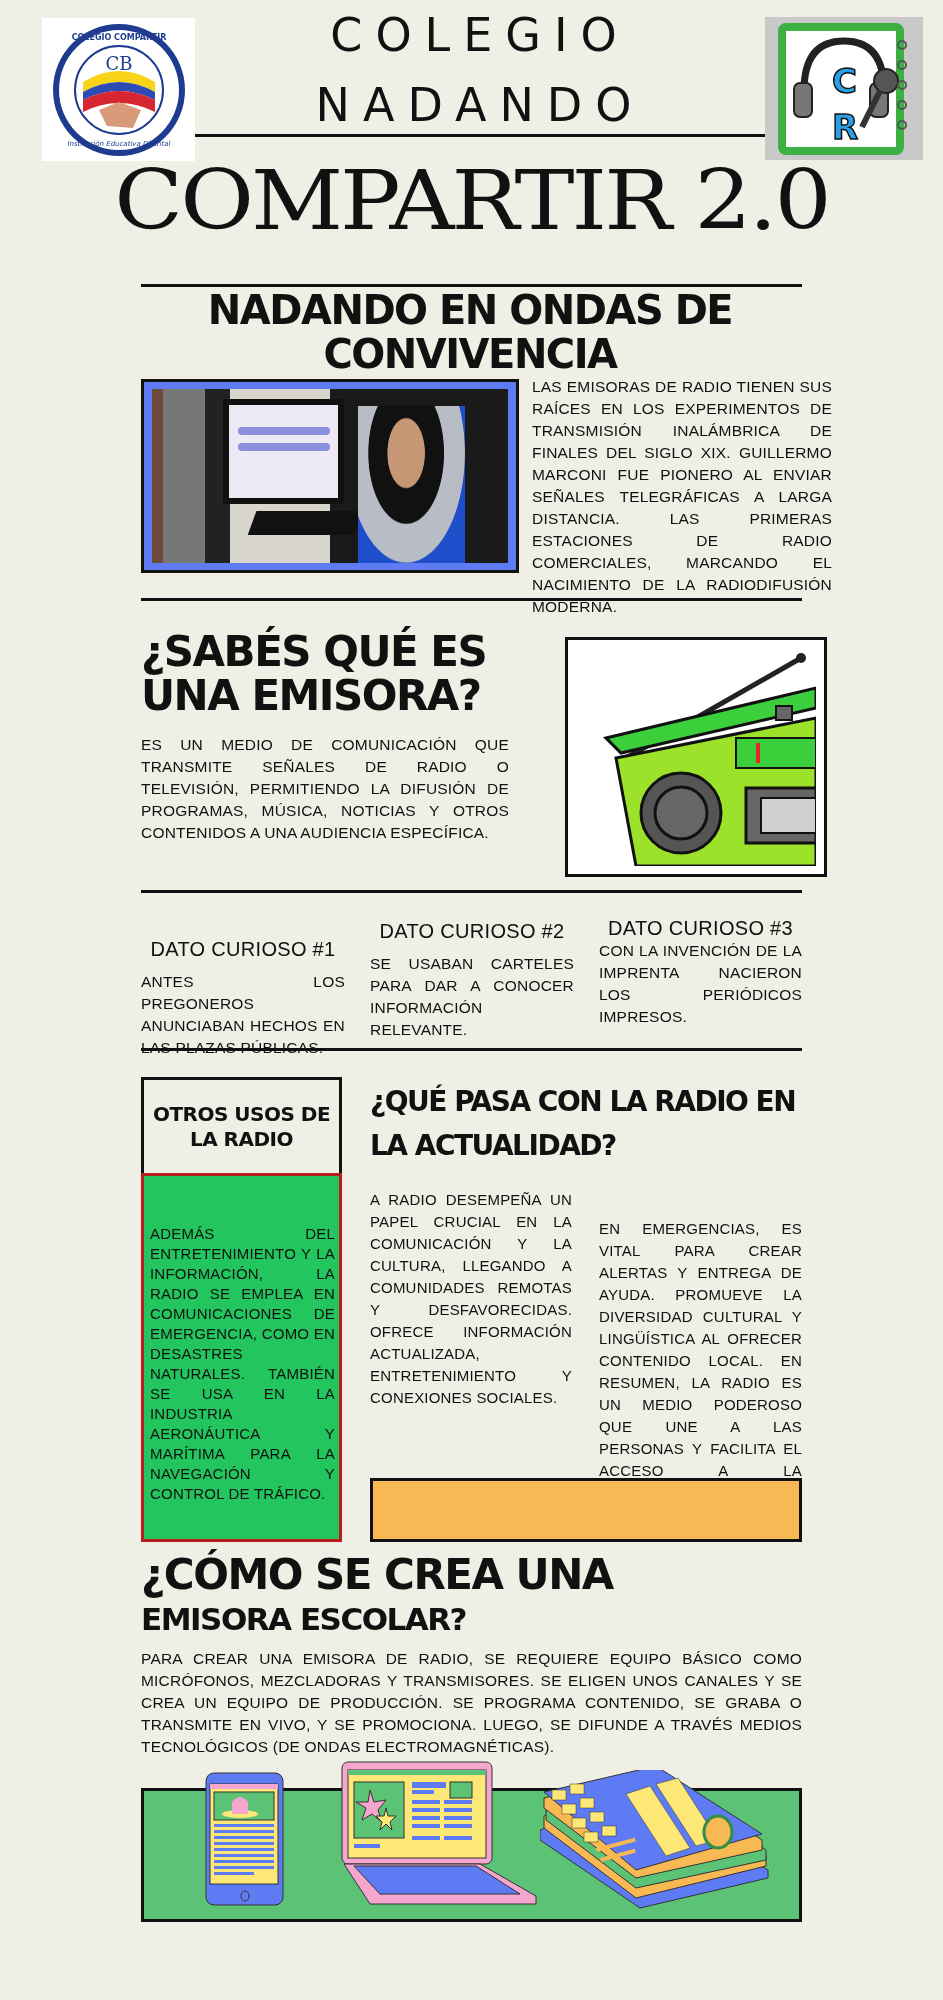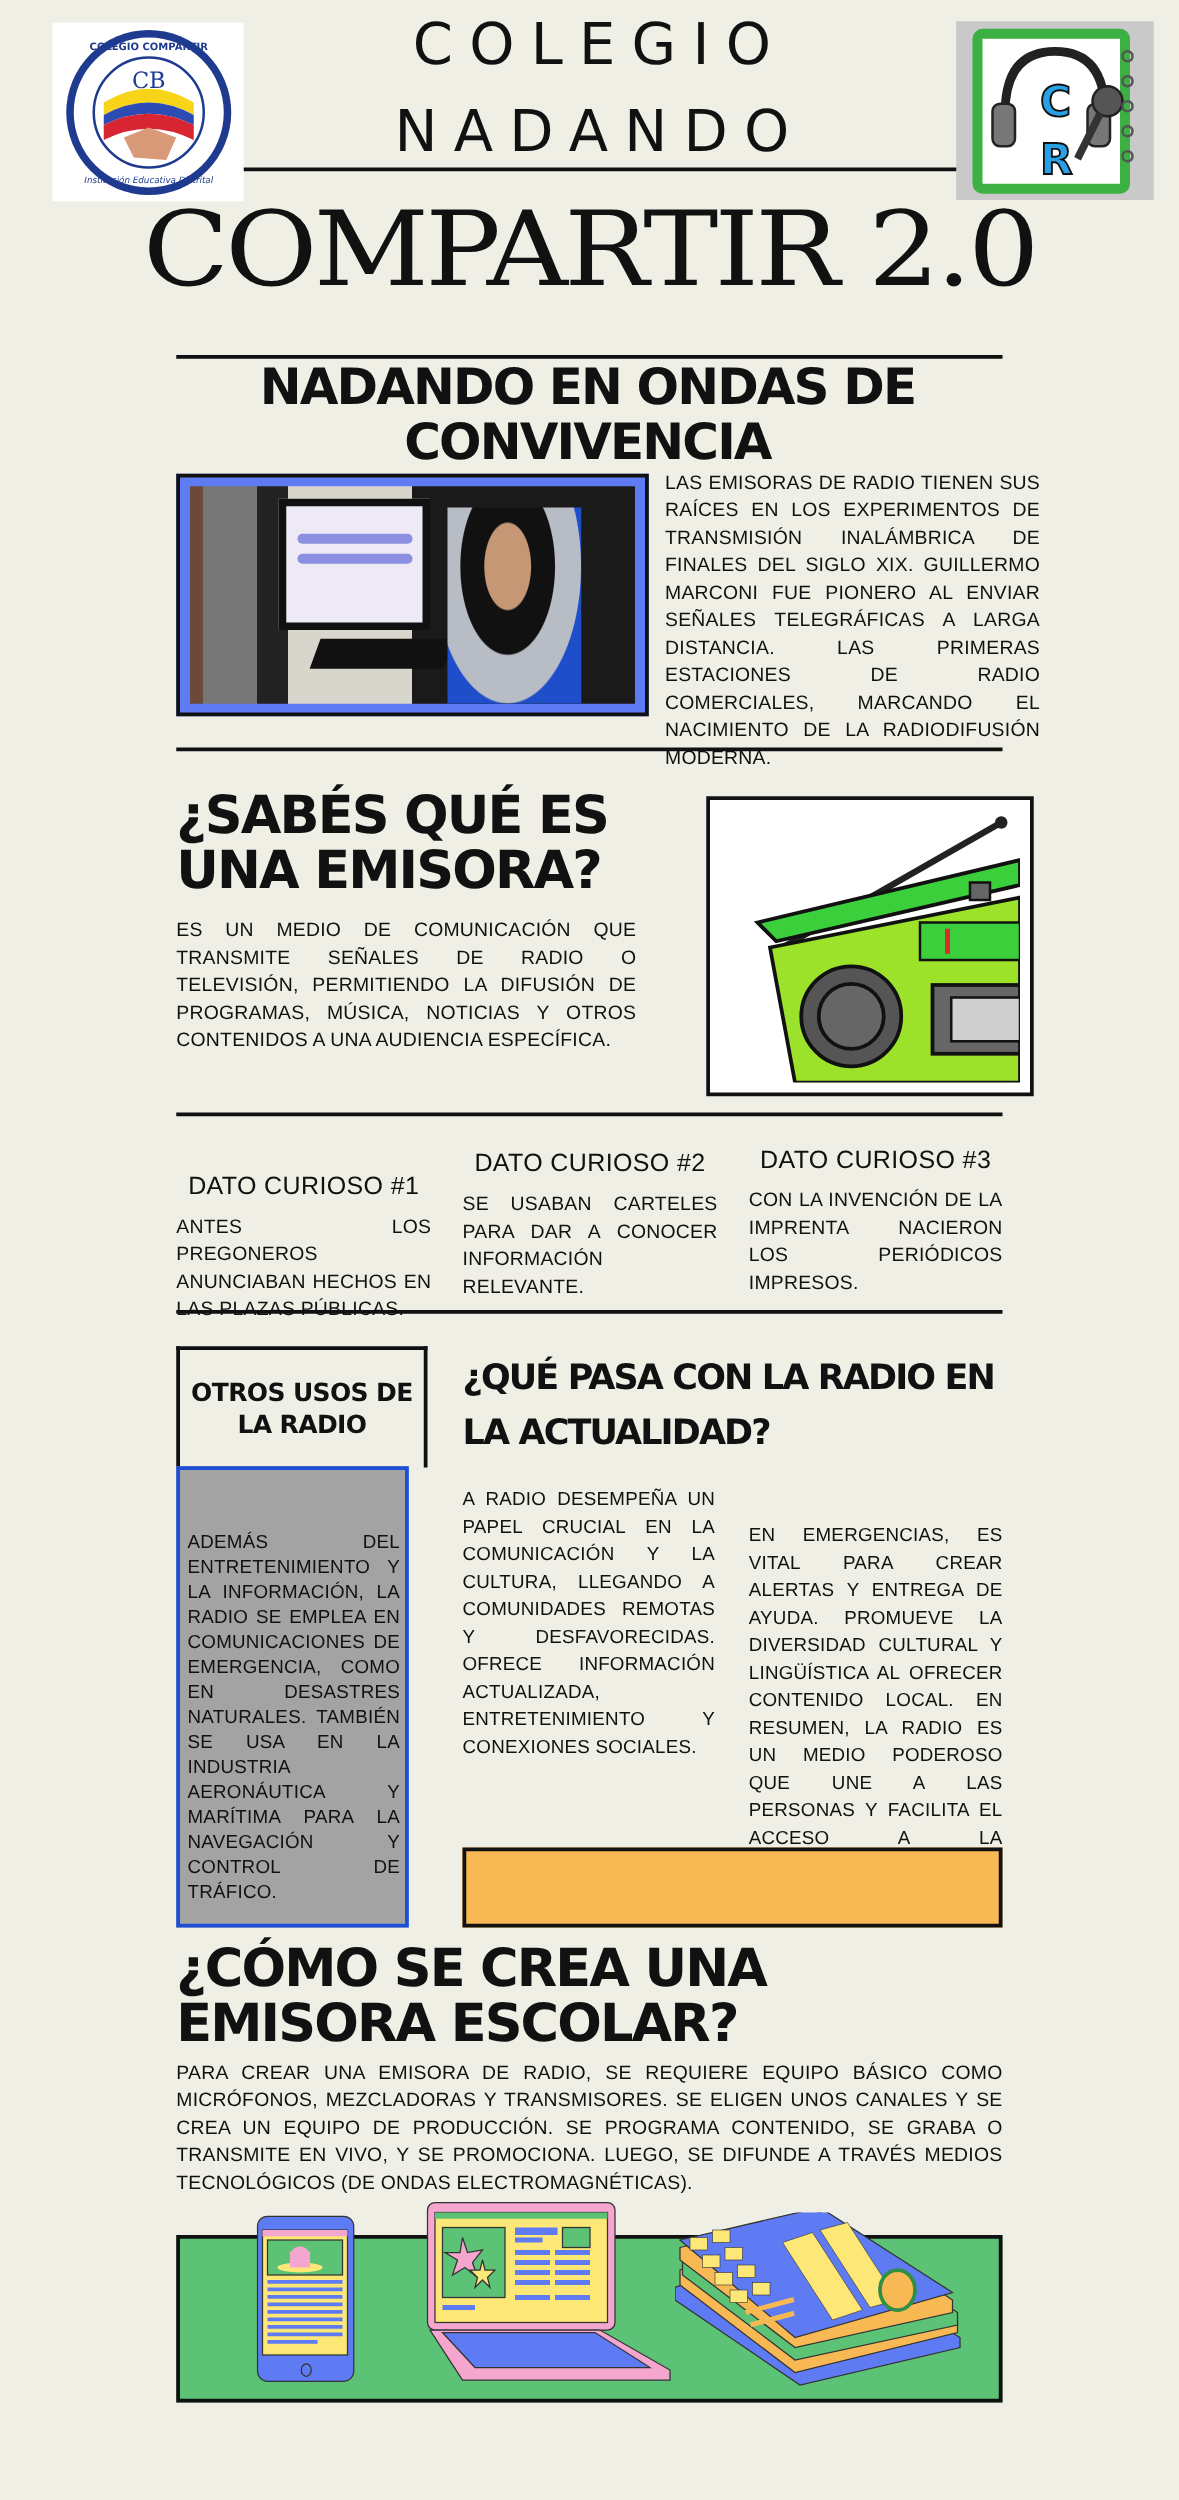--- a/index.html
+++ b/index.html
@@ -18,21 +18,21 @@
 
   .section-title { left: 140px; width: 660px; top: 288px; text-align: center; font-size: 40px; line-height: 44px; }
   .photo-frame { left: 141px; top: 379px; width: 378px; height: 194px; background: #5f7bf3; border: 3px solid #111; padding: 7px 8px; }
   .photo { width: 100%; height: 100%; background: linear-gradient(90deg,#6b4a3a 0 3%, #777 3% 15%, #222 15% 22%, #d8d5cc 22% 50%, #1a1a1a 50% 100%); position: relative; overflow: hidden; }
 
   .radio-frame { left: 565px; top: 637px; width: 262px; height: 240px; border: 3px solid #111; background: #fff; padding: 8px; }
 
   .dato-title { font-family: "Liberation Sans", sans-serif; font-size: 20px; font-weight: 400; text-align: center; text-transform: uppercase; letter-spacing: 0.3px; }
 
   .otros-head { left: 141px; top: 1077px; width: 201px; height: 97px; border: 3px solid #111; border-bottom: none; display:flex; align-items:center; justify-content:center; text-align:center; font-size: 20px; line-height: 25px; }
-  .otros-body { left: 141px; top: 1173px; width: 186px; height: 369px; background: #a3a3a3; border: 3px solid #1d4ed8; padding: 48px 4px 0 6px; font-size: 15px; line-height: 20px; }
+  .otros-body { left: 141px; top: 1173px; width: 201px; height: 369px; background: #22c55e; border: 3px solid #b91c1c; padding: 48px 4px 0 6px; font-size: 15px; line-height: 20px; }
   .orange-box { left: 370px; top: 1478px; width: 432px; height: 64px; background: #f8b853; border: 3px solid #111; }
 
   .green-banner { left: 141px; top: 1788px; width: 661px; height: 134px; background: #5cc275; border: 3px solid #111; }
 </style>
 </head>
 <body>
 
 <div class="abs logo-left">
   <svg width="140" height="140" viewBox="0 0 140 140">
     <circle cx="70" cy="70" r="66" fill="#1e3b8f"></circle>
@@ -118,36 +118,36 @@
   <div class="abs" style="left:0; top:18px; width:204px;">
     <div class="dato-title">DATO CURIOSO #1</div>
     <div class="body-text" style="margin-top:10px;">ANTES LOS PREGONEROS ANUNCIABAN HECHOS EN LAS PLAZAS PÚBLICAS.</div>
   </div>
   <div class="abs" style="left:229px; top:0; width:204px;">
     <div class="dato-title">DATO CURIOSO #2</div>
     <div class="body-text" style="margin-top:10px;">SE USABAN CARTELES PARA DAR A CONOCER INFORMACIÓN RELEVANTE.</div>
   </div>
   <div class="abs" style="left:458px; top:-3px; width:203px;">
     <div class="dato-title">DATO CURIOSO #3</div>
-    <div class="body-text" style="margin-top:10px;">CON LA INVENCIÓN DE LA IMPRENTA NACIERON LOS PERIÓDICOS IMPRESOS.</div>
+    <div class="body-text" style="">CON LA INVENCIÓN DE LA IMPRENTA NACIERON LOS PERIÓDICOS IMPRESOS.</div>
   </div>
 </div>
 
 <div class="rule" style="left:141px; top:1048px; width:661px;"></div>
 
 <div class="abs otros-head h-black" style="letter-spacing:-0.5px;">OTROS USOS DE LA RADIO</div>
 <div class="abs otros-body body-text">ADEMÁS DEL ENTRETENIMIENTO Y LA INFORMACIÓN, LA RADIO SE EMPLEA EN COMUNICACIONES DE EMERGENCIA, COMO EN DESASTRES NATURALES. TAMBIÉN SE USA EN LA INDUSTRIA AERONÁUTICA Y MARÍTIMA PARA LA NAVEGACIÓN Y CONTROL DE TRÁFICO.</div>
 
 <div class="abs h-black" style="left:370px; top:1080px; width:440px; font-size:28px; line-height:44px;">¿QUÉ PASA CON LA RADIO EN LA ACTUALIDAD?</div>
 <div class="abs body-text" style="left:370px; top:1189px; width:202px; font-size:15px;">A RADIO DESEMPEÑA UN PAPEL CRUCIAL EN LA COMUNICACIÓN Y LA CULTURA, LLEGANDO A COMUNIDADES REMOTAS Y DESFAVORECIDAS. OFRECE INFORMACIÓN ACTUALIZADA, ENTRETENIMIENTO Y CONEXIONES SOCIALES.</div>
 <div class="abs body-text" style="left:599px; top:1218px; width:203px; font-size:15px;">EN EMERGENCIAS, ES VITAL PARA CREAR ALERTAS Y ENTREGA DE AYUDA. PROMUEVE LA DIVERSIDAD CULTURAL Y LINGÜÍSTICA AL OFRECER CONTENIDO LOCAL. EN RESUMEN, LA RADIO ES UN MEDIO PODEROSO QUE UNE A LAS PERSONAS Y FACILITA EL ACCESO A LA INFORMACIÓN.</div>
 <div class="abs orange-box"></div>
 
 <div class="abs h-black" style="left:141px; top:1553px; font-size:42px; line-height:44px;">¿CÓMO SE CREA UNA</div>
-<div class="abs h-black" style="left:141px; top:1597px; font-size:42px; line-height:44px;">EMISORA ESCOLAR?</div>
+<div class="abs h-black" style="left:141px; top:1597px; font-size:31px; line-height:44px;">EMISORA ESCOLAR?</div>
 <div class="abs body-text" style="left:141px; top:1648px; width:661px;">PARA CREAR UNA EMISORA DE RADIO, SE REQUIERE EQUIPO BÁSICO COMO MICRÓFONOS, MEZCLADORAS Y TRANSMISORES. SE ELIGEN UNOS CANALES Y SE CREA UN EQUIPO DE PRODUCCIÓN. SE PROGRAMA CONTENIDO, SE GRABA O TRANSMITE EN VIVO, Y SE PROMOCIONA. LUEGO, SE DIFUNDE A TRAVÉS MEDIOS TECNOLÓGICOS (DE ONDAS ELECTROMAGNÉTICAS).</div>
 
 <div class="abs green-banner"></div>
 
 <svg class="abs" style="left:205px; top:1772px;" width="80" height="136" viewBox="0 0 80 136">
   <rect x="1" y="1" width="77" height="132" rx="8" fill="#5f7bf3" stroke="#333"></rect>
   <rect x="5" y="12" width="68" height="100" fill="#fde776" stroke="#333"></rect>
   <rect x="5" y="12" width="68" height="5" fill="#f4a6cf"></rect>
   <rect x="9" y="20" width="60" height="28" fill="#5cc275" stroke="#333"></rect>
   <ellipse cx="35" cy="42" rx="18" ry="4" fill="#fde776"></ellipse>

